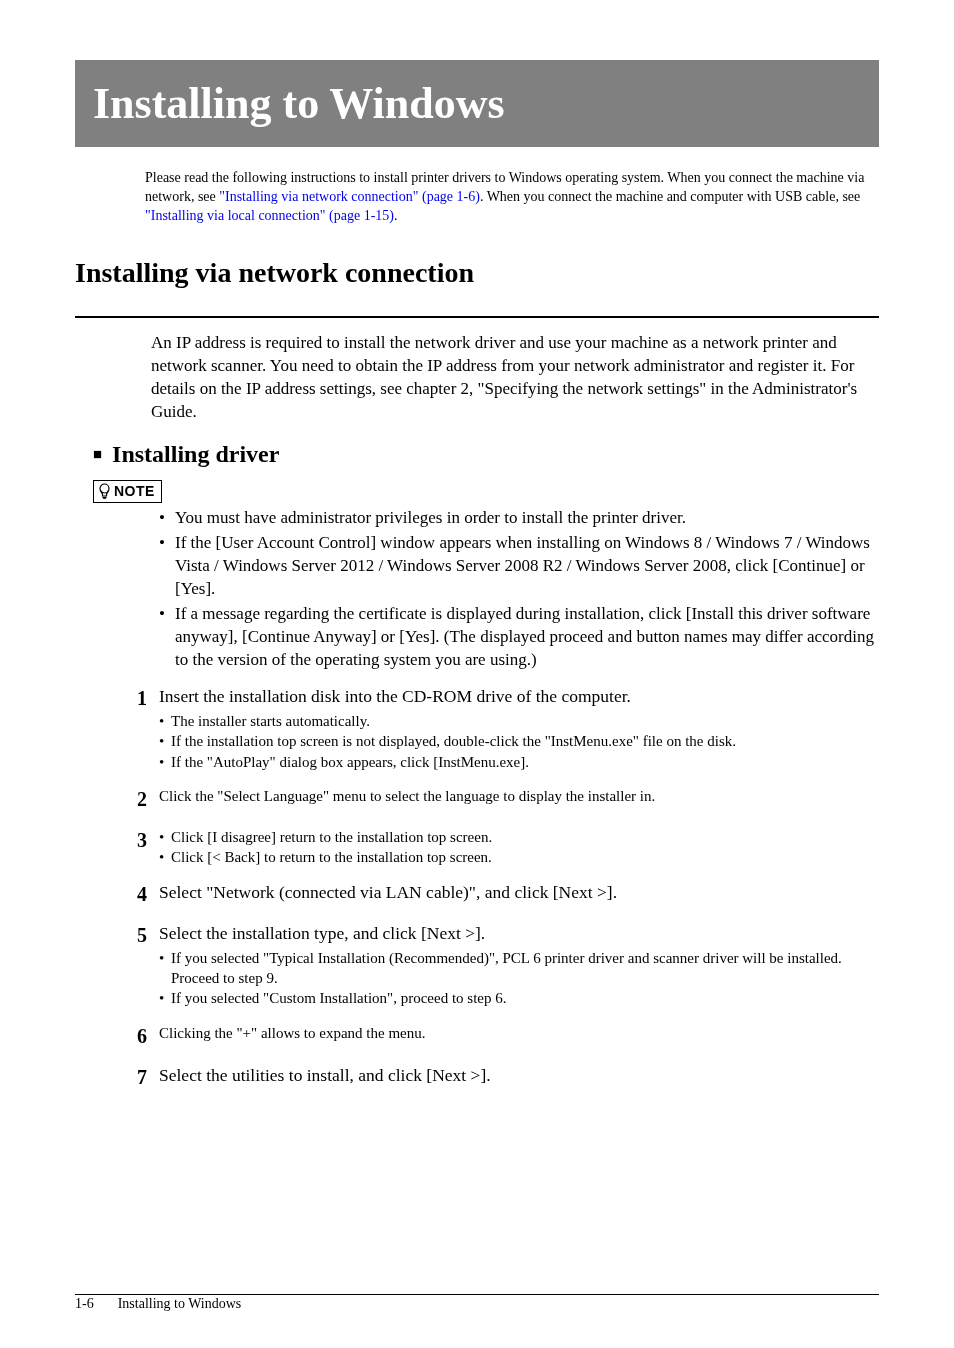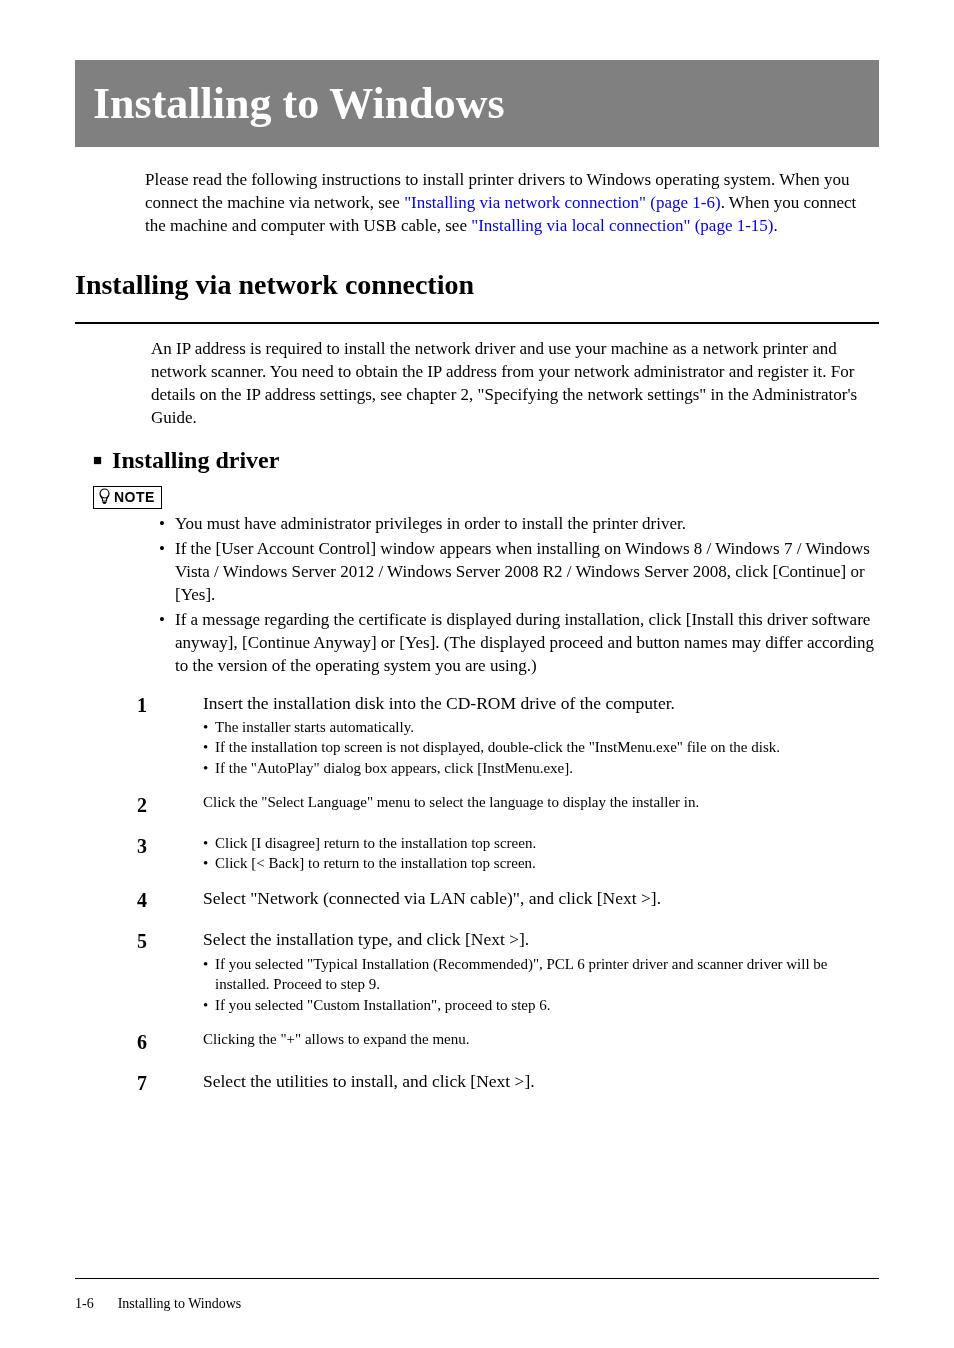--- a/index.html
+++ b/index.html
@@ -22,31 +22,31 @@
       color: #ffffff;
       padding: 14px 18px;
       margin-bottom: 22px;
     }
     .chapter-title {
       font-size: 44px;
       font-weight: bold;
     }
     .intro-block {
       margin-left: 70px;
-      font-size: 17px;
+      font-size: 14px;
       margin-bottom: 28px;
     }
     .link-text {
       color: #0000ee;
     }
     .section-title {
       font-size: 28px;
       font-weight: bold;
       border-bottom: 2px solid #000;
-      padding-bottom: 18px;
+      padding-bottom: 24px;
       margin-bottom: 14px;
     }
     .section-body {
       margin-left: 76px;
       font-size: 17px;
       margin-bottom: 14px;
     }
     .subsection-row {
       display: flex;
       align-items: center;
@@ -56,20 +56,21 @@
     .subsection-bullet {
       font-size: 15px;
       margin-right: 10px;
     }
     .subsection-title {
       font-size: 24px;
       font-weight: bold;
     }
     .note-box {
       display: inline-flex;
+      align-items: center;
       border: 1.6px solid #000;
       padding: 1px 6px 1px 4px;
       margin-bottom: 4px;
       margin-left: 18px;
     }
     .note-icon {
       width: 13px;
       height: 16px;
       margin-right: 3px;
     }
@@ -105,21 +106,20 @@
     .step-num {
       width: 30px;
       flex-shrink: 0;
       font-size: 20px;
       font-weight: bold;
       text-align: right;
       padding-right: 12px;
     }
     .step-body {
       flex: 1;
-      margin-left: 44px;
     }
     .step-main {
       font-size: 17.5px;
       margin-bottom: 2px;
     }
     .step-sub {
       font-size: 15px;
     }
     .step-sub .sub-item {
       display: flex;
@@ -133,21 +133,21 @@
     }
     .step-plain-sub {
       font-size: 15px;
     }
     .footer {
       position: absolute;
       bottom: 34px;
       left: 75px;
       right: 75px;
       border-top: 1px solid #000;
-      padding-top: 16px;
+      padding-top: 0;
       font-size: 14px;
       display: flex;
       gap: 24px;
     }
   </style>
 </head>
 <body>
 
 
 

